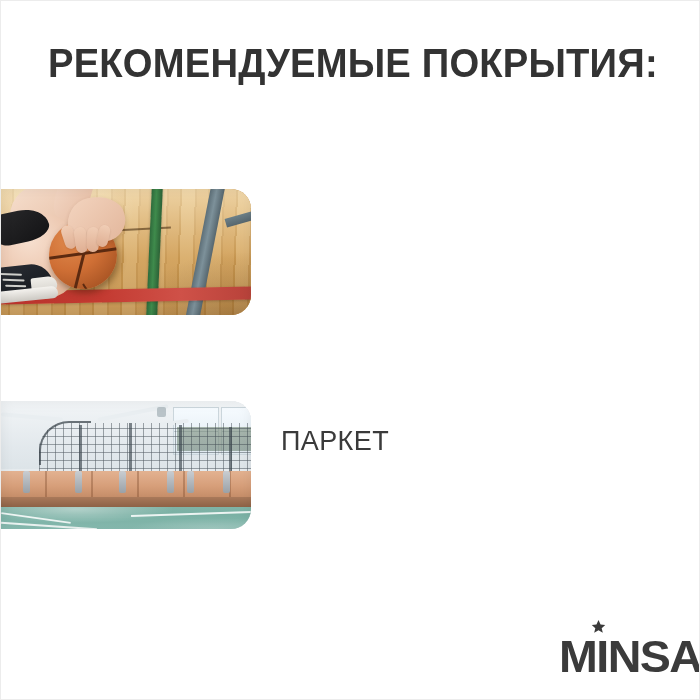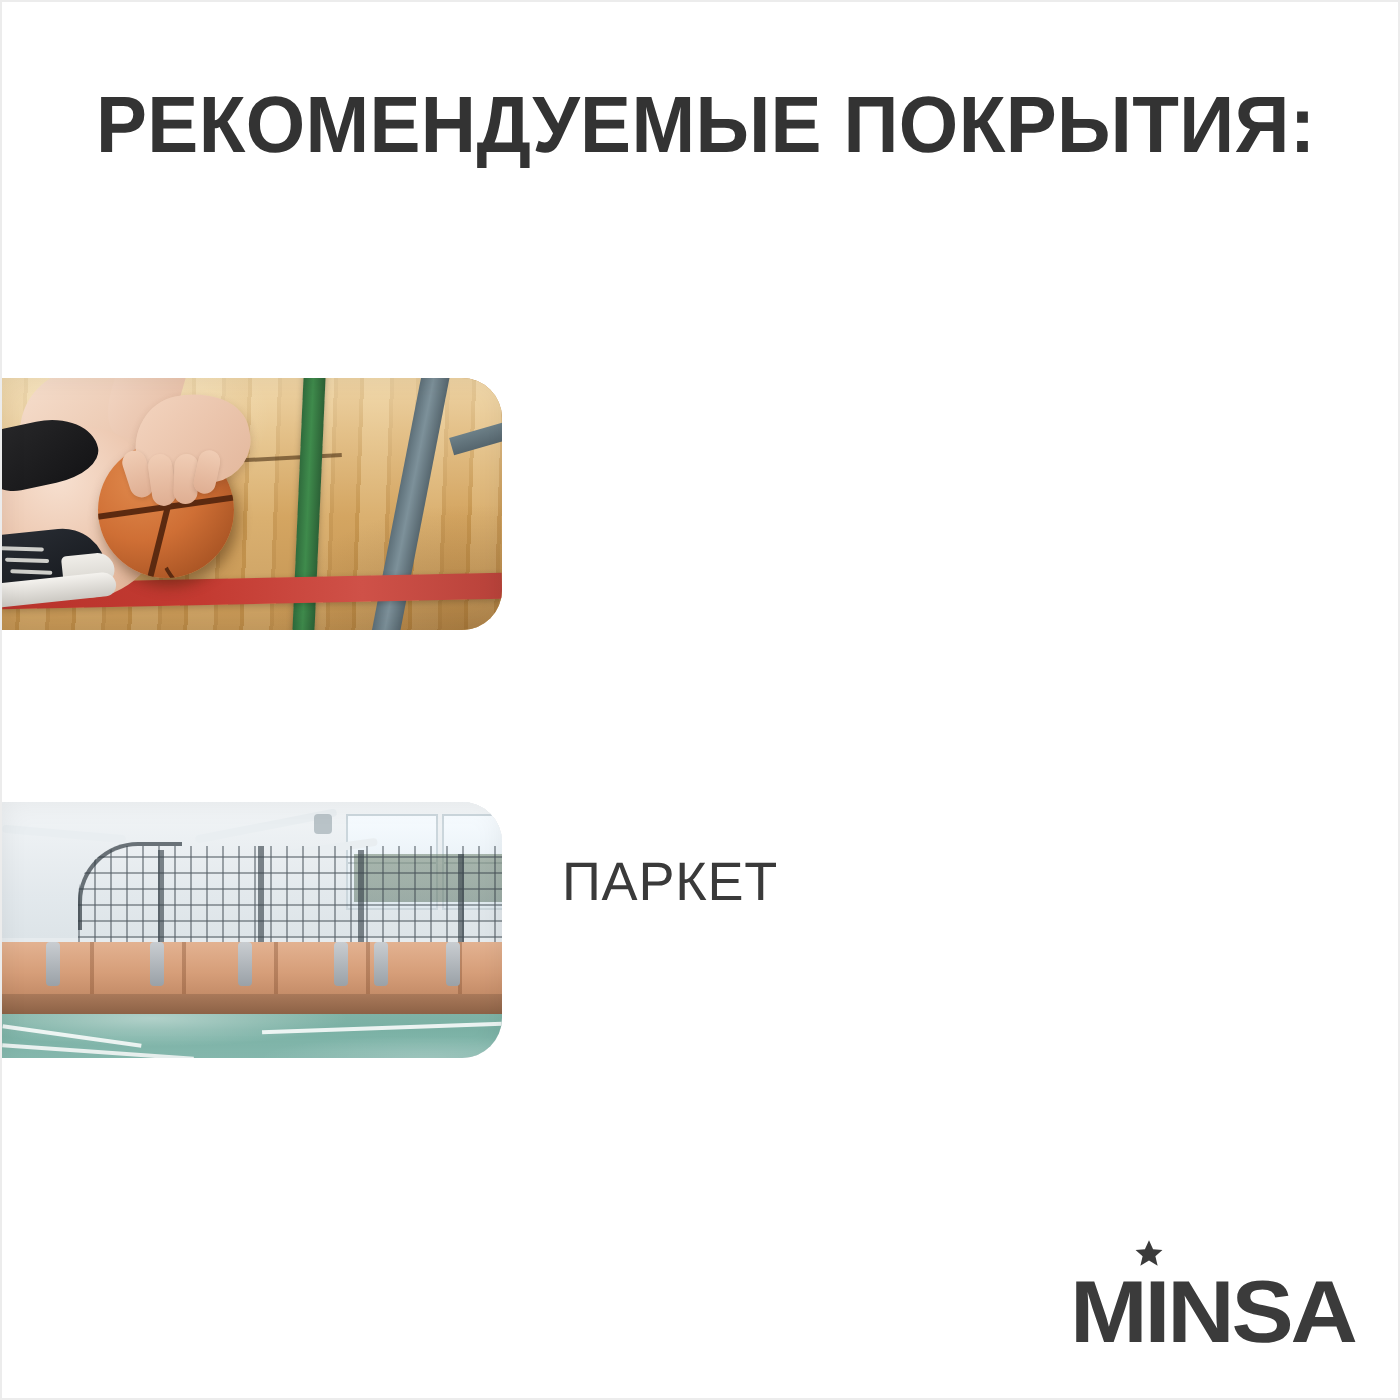--- a/index.html
+++ b/index.html
@@ -384,21 +384,21 @@
     line-height: 38px;
     font-weight: 400;
     letter-spacing: 0.4px;
     white-space: pre-line;
   }
   .caption-1 { left: 280px; top: 233px; }
 
   
   .logo {
     position: absolute;
-    left: 534px;
+    left: 558px;
     top: 616px;
     width: 120px;
     height: 62px;
   }
   .logo-word {
     position: absolute;
     left: 0;
     bottom: 0;
     font-size: 44px;
     line-height: 44px;

